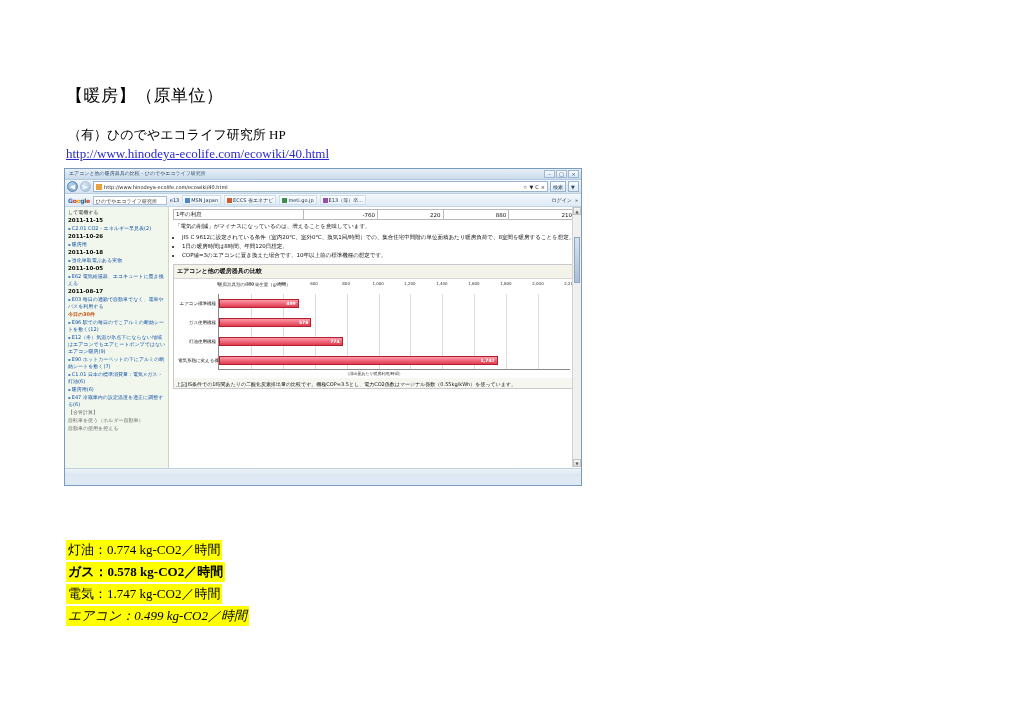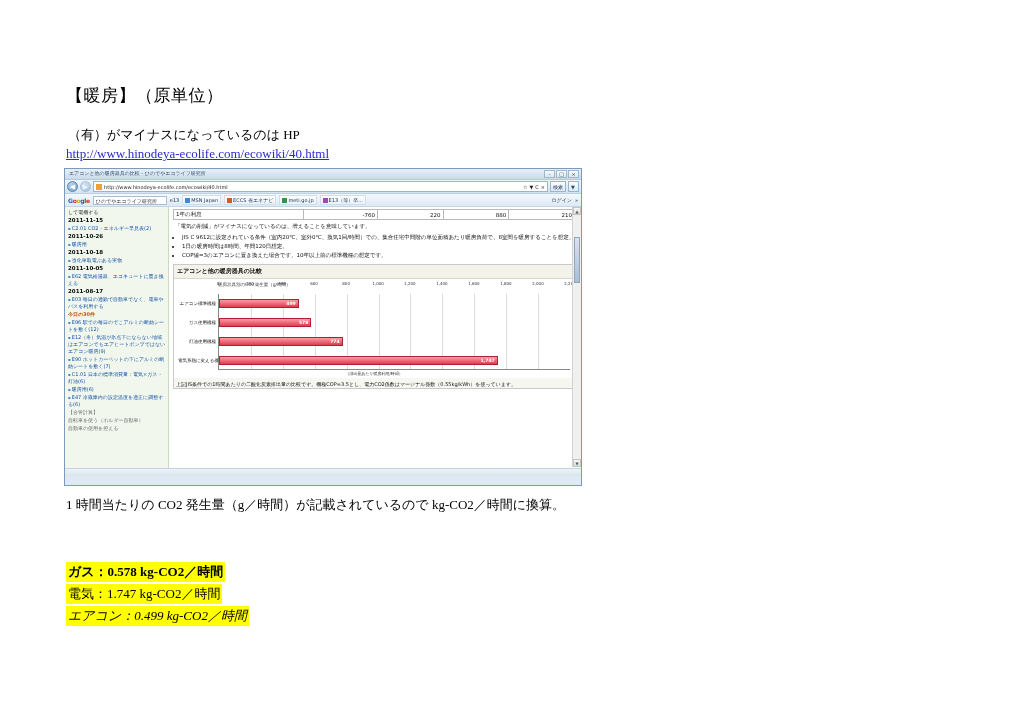--- a/index.html
+++ b/index.html
@@ -253,21 +253,21 @@
     background:linear-gradient(#eef3f8,#d9e4ef);
     border-top:1px solid #c3d2e0;
   }
 </style>
 </head>
 <body>
 
 <div class="page">
 
   <div class="doc-title">【暖房】（原単位）</div>
-  <div class="doc-sub">（有）がマイナスになっているのは HP</div>
+  <div class="doc-sub">（有）ひのでやエコライフ研究所 HP</div>
   <div class="doc-link">http://www.hinodeya-ecolife.com/ecowiki/40.html</div>
 
   <div class="browser">
 
     <div class="bw-titlebar">
       <div class="bw-title">エアコンと他の暖房器具の比較 - ひのでやエコライフ研究所</div>
       <div class="bw-winbtn">－</div>
       <div class="bw-winbtn">□</div>
       <div class="bw-winbtn">×</div>
     </div>
@@ -417,18 +417,18 @@
 
       <div class="vscroll">
         <div class="arrow up">▲</div>
         <div class="thumb"></div>
         <div class="arrow dn">▼</div>
       </div>
       <div class="statusbar"></div>
     </div>
   </div>
 
-  <div class="doc-note">1 時間当たりの CO2 発生量（g／時間）が記載されているので kg-CO2／時間に換算。</div>
-
+
+  <div class="hl hl1">灯油：0.774 kg-CO2／時間</div>
   <div class="hl hl2">ガス：0.578 kg-CO2／時間</div>
   <div class="hl hl3">電気：1.747 kg-CO2／時間</div>
   <div class="hl hl4">エアコン：0.499 kg-CO2／時間</div>
 </div>
 
 </body></html>

